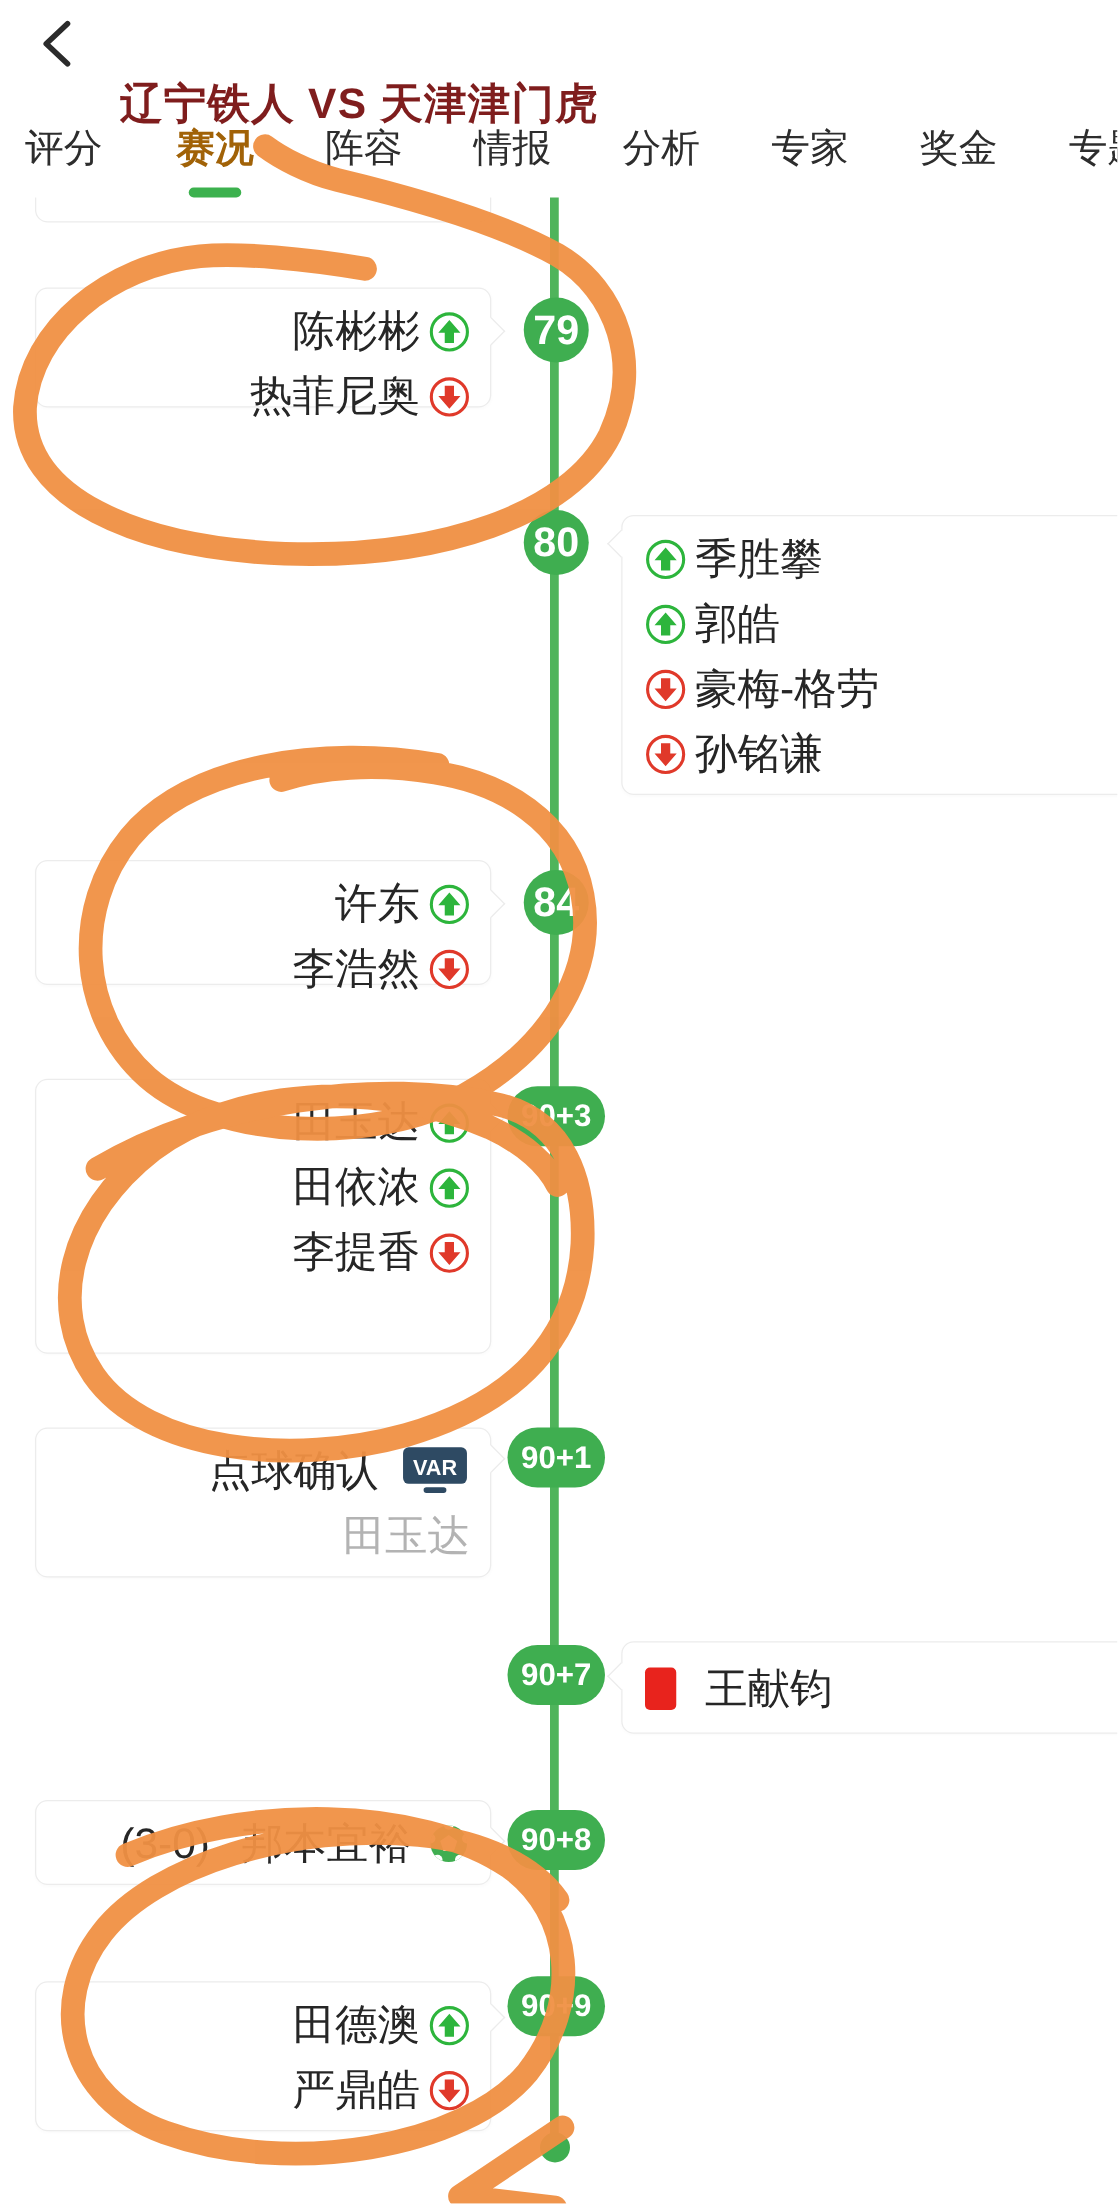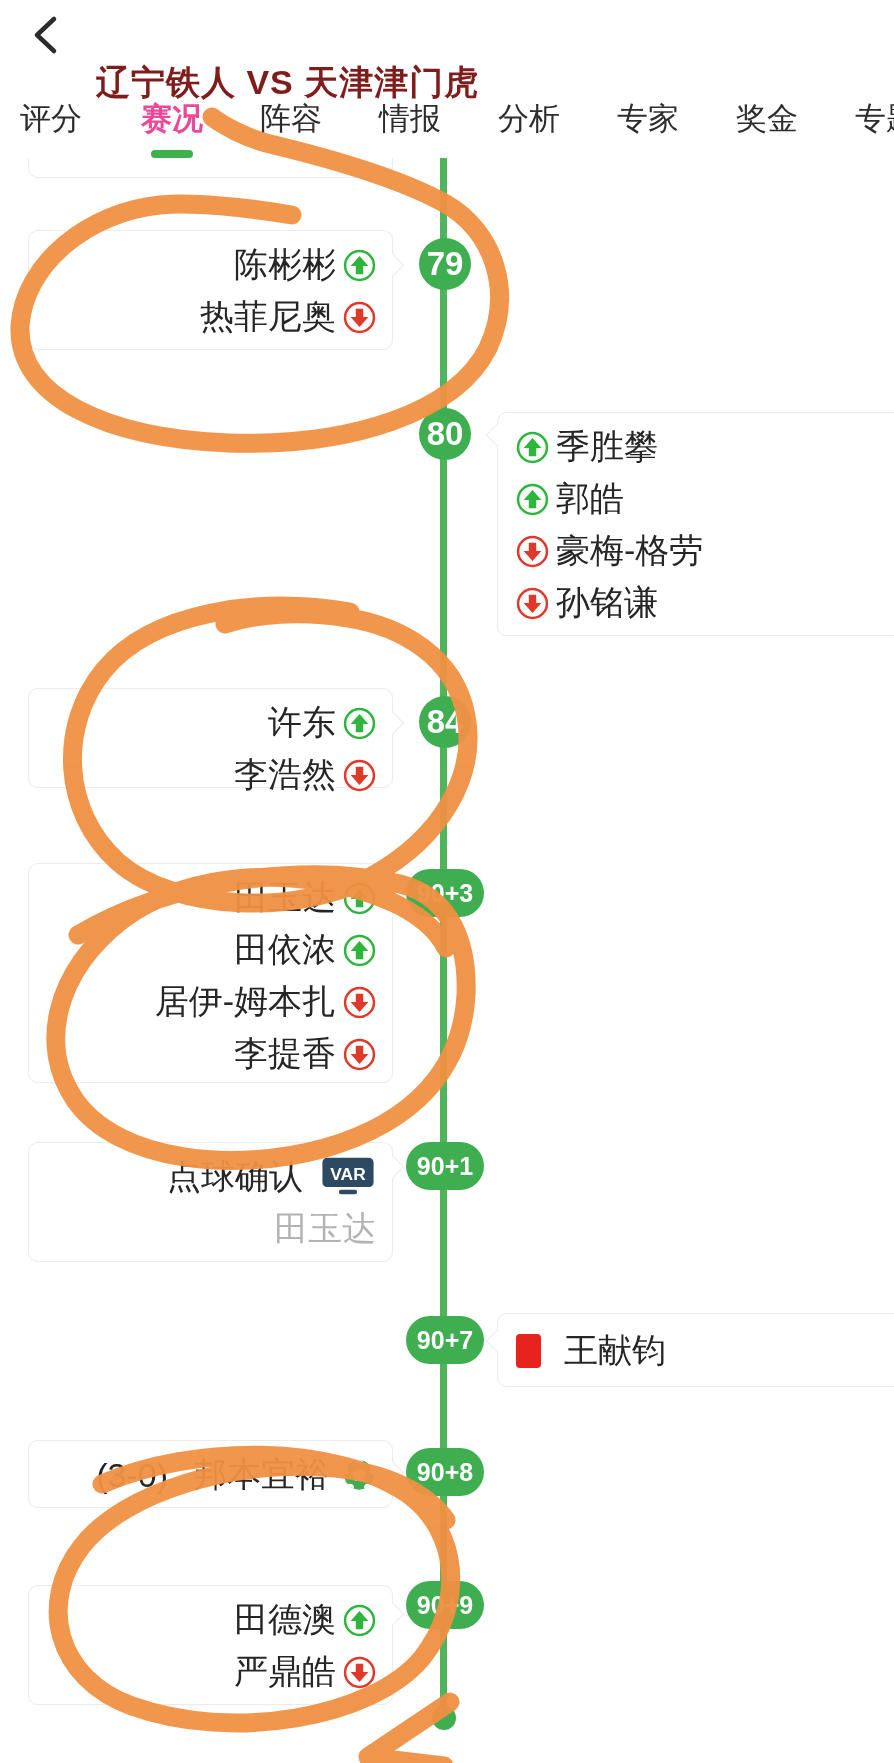--- a/index.html
+++ b/index.html
@@ -4,21 +4,21 @@
 <style>
   html,body{margin:0;padding:0;background:#fff;}
   .screen{position:relative;width:894px;height:1763px;overflow:hidden;background:#ffffff;
           font-family:"Liberation Sans",sans-serif;}
   
   .hdr-bg{position:absolute;top:0;left:0;width:894px;height:158px;background:#fff;z-index:4;}
   .back-btn{position:absolute;left:28px;top:12px;width:40px;height:46px;z-index:5;display:flex;align-items:center;}
   .hdr-title{position:absolute;left:96px;top:12px;font-size:34px;color:#7f1d1d;font-weight:600;
              letter-spacing:1px;z-index:5;white-space:nowrap;margin-top:48px;}
   .tab{position:absolute;top:98px;font-size:31px;color:#2d2d2d;z-index:5;white-space:nowrap;}
-  .tab.active{color:#ec4899;font-weight:600;}
+  .tab.active{color:#a16207;font-weight:600;}
   .tab-underline{position:absolute;left:151px;top:150px;width:42px;height:8px;border-radius:4px;
                  background:#3cb14e;z-index:5;}
   
   .tl-line{position:absolute;left:440px;top:150px;width:7px;height:1566px;background:#4fb45b;z-index:1;}
   .tl-dot{position:absolute;left:432px;top:1706px;width:24px;height:24px;border-radius:50%;
           background:#3fae50;z-index:1;}
   .badge{position:absolute;z-index:3;background:#3fae50;color:#fff;display:flex;align-items:center;
          justify-content:center;font-weight:600;}
   .badge.circ{width:52px;height:52px;border-radius:50%;font-size:33px;}
   .badge.pill{width:78px;height:48px;border-radius:24px;font-size:25px;}
@@ -66,21 +66,21 @@
   <div class="tab" style="left:20px">评分</div>
   <div class="tab active" style="left:141px">赛况</div>
   <div class="tab" style="left:260px">阵容</div>
   <div class="tab" style="left:379px">情报</div>
   <div class="tab" style="left:498px">分析</div>
   <div class="tab" style="left:617px">专家</div>
   <div class="tab" style="left:736px">奖金</div>
   <div class="tab" style="left:855px">专题</div>
   <div class="tab-underline"></div>
 
-  <div class="card left" style="top:230px;height:120px">
+  <div class="card left" style="top:230px;height:96px">
     <i class="caret r" style="top:26px"></i>
     <div class="row">
       <span>陈彬彬</span>
       <svg class="dir" viewBox="0 0 32 32">
         <circle cx="16" cy="16" r="14" fill="#fff" stroke="#2db53c" stroke-width="2.4"></circle>
         <path d="M16 6.8 L24.6 16.6 L19.6 16.6 L19.6 24.6 L12.4 24.6 L12.4 16.6 L7.4 16.6 Z" fill="#2db53c"></path>
       </svg>
     </div>
     <div class="row">
       <span>热菲尼奥</span>
@@ -151,27 +151,20 @@
       <svg class="dir" viewBox="0 0 32 32">
         <circle cx="16" cy="16" r="14" fill="#fff" stroke="#2db53c" stroke-width="2.4"></circle>
         <path d="M16 6.8 L24.6 16.6 L19.6 16.6 L19.6 24.6 L12.4 24.6 L12.4 16.6 L7.4 16.6 Z" fill="#2db53c"></path>
       </svg>
     </div>
     <div class="row">
       <span>田依浓</span>
       <svg class="dir" viewBox="0 0 32 32">
         <circle cx="16" cy="16" r="14" fill="#fff" stroke="#2db53c" stroke-width="2.4"></circle>
         <path d="M16 6.8 L24.6 16.6 L19.6 16.6 L19.6 24.6 L12.4 24.6 L12.4 16.6 L7.4 16.6 Z" fill="#2db53c"></path>
-      </svg>
-    </div>
-    <div class="row">
-      <span>居伊-姆本扎</span>
-      <svg class="dir" viewBox="0 0 32 32">
-        <circle cx="16" cy="16" r="14" fill="#fff" stroke="#e0392a" stroke-width="2.4"></circle>
-        <path d="M16 6.8 L24.6 16.6 L19.6 16.6 L19.6 24.6 L12.4 24.6 L12.4 16.6 L7.4 16.6 Z" fill="#e0392a" transform="rotate(180 16 16)"></path>
       </svg>
     </div>
     <div class="row">
       <span>李提香</span>
       <svg class="dir" viewBox="0 0 32 32">
         <circle cx="16" cy="16" r="14" fill="#fff" stroke="#e0392a" stroke-width="2.4"></circle>
         <path d="M16 6.8 L24.6 16.6 L19.6 16.6 L19.6 24.6 L12.4 24.6 L12.4 16.6 L7.4 16.6 Z" fill="#e0392a" transform="rotate(180 16 16)"></path>
       </svg>
     </div>
   </div>

